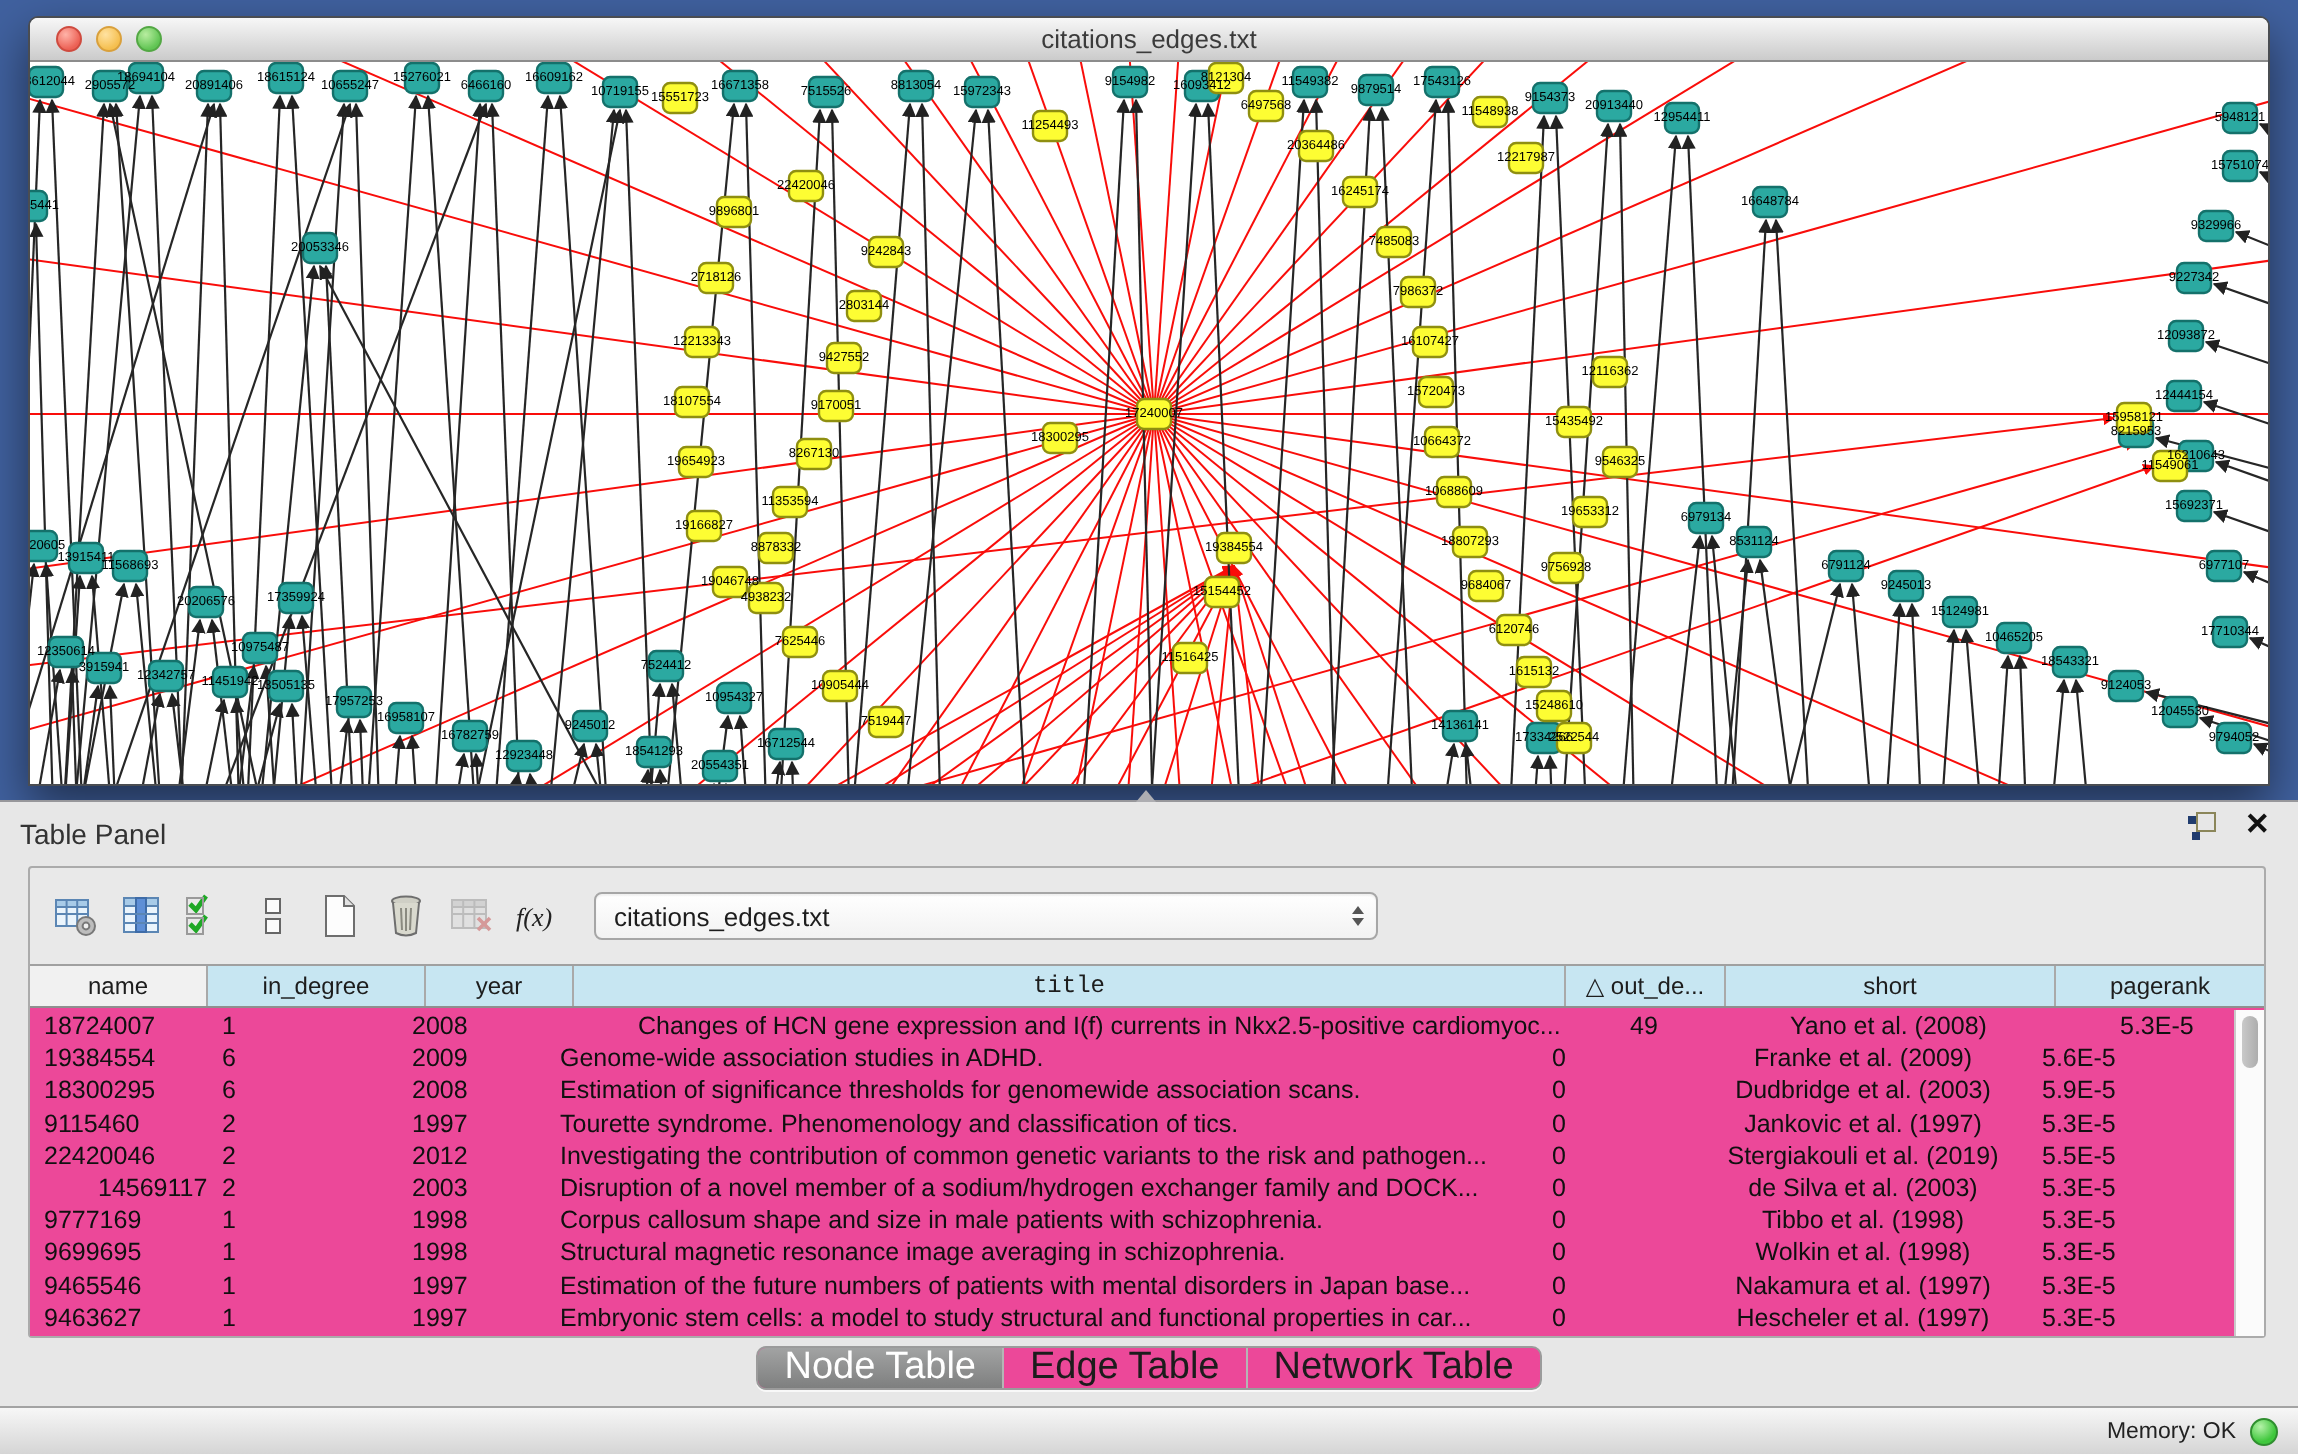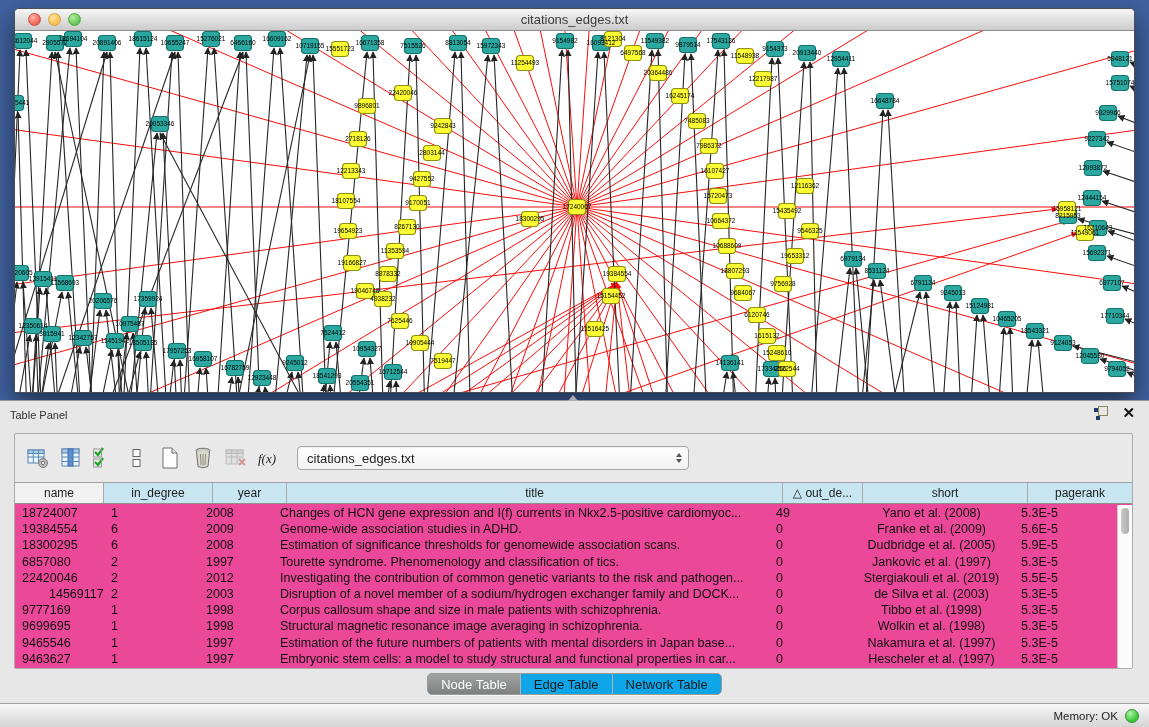--- a/index.html
+++ b/index.html
@@ -24,21 +24,21 @@
   .node-t { fill:#2BA9A1; stroke:#14716B; stroke-width:1.2; }
   .node-y { fill:#FDFD33; stroke:#8F8F10; stroke-width:1.2; }
   .node-label { font-size:6.5px; fill:#000; text-anchor:middle; font-family:"Liberation Sans",sans-serif; }
 
   
   #table-panel { position:absolute; left:0; top:400px; width:1149px; height:303px;
     background:#E7E7E7; border-top:1px solid #97979B; }
   .collapse-handle { position:absolute; left:568px; top:-6px; width:0; height:0;
     border-left:5px solid transparent; border-right:5px solid transparent; border-bottom:6px solid #AEAEB2; }
   .panel-titlebar { height:26px; position:relative; }
-  .panel-title { font-size:11px; color:#333; padding:8px 0 0 10px; }
+  .panel-title { font-size:14px; color:#333; padding:8px 0 0 10px; }
   .panel-ctls { position:absolute; right:14px; top:5px; display:flex; gap:14px; align-items:center; }
   .float-ico { width:14px; height:14px; position:relative; }
   .float-ico .big { position:absolute; right:0; top:0; width:10px; height:10px; border:1.4px solid #8B865A; }
   .float-ico .sq1 { position:absolute; left:0; top:2px; width:4px; height:4px; background:#1F3B6E; }
   .float-ico .sq2 { position:absolute; left:2px; bottom:0; width:4px; height:4px; background:#1F3B6E; }
   .close-x { font-size:15px; font-weight:bold; color:#111; line-height:14px; }
 
   .table-container { position:absolute; left:14px; top:32px; width:1119px; height:236px;
     border:1px solid #ABABAB; background:#E9E9E9; border-radius:2px; }
   .toolbar { height:48px; display:flex; align-items:center; padding-left:10px; }
@@ -61,21 +61,21 @@
   .tbody { position:absolute; top:22px; bottom:0; left:0; right:15px; overflow:hidden; }
   .tr { display:flex; height:16.2px; align-items:center; font-size:12.5px; color:#101010; }
   .td { padding:0 7px; white-space:nowrap; overflow:hidden; flex:none; }
   .td.center { text-align:center; }
   .vscroll { position:absolute; right:0; top:22px; bottom:0; width:15px; background:#FBFBFB; border-left:1px solid #C9C9C9; }
   .vthumb { position:absolute; top:3px; left:2.5px; width:8px; height:26px; border-radius:5px;
     background:linear-gradient(90deg,#C9C9C9,#ADADAD); }
 
   .tabs-row { position:absolute; left:0; right:0; top:272px; text-align:center; }
   .segmented { display:inline-flex; border:1px solid #9B9B9B; border-radius:5px; overflow:hidden;
-    background:#0ea5e9; font-size:13px; height:22px; box-shadow:0 1px 0 rgba(255,255,255,.7); }
+    background:#ec4899; font-size:19px; height:22px; box-shadow:0 1px 0 rgba(255,255,255,.7); }
   .seg { padding:0 13px; display:flex; align-items:center; color:#1c1c1c; border-right:1px solid #B5B5B5; }
   .seg:last-child { border-right:none; }
   .seg.selected { background:linear-gradient(#A2A3A3,#7E7F7F); color:#fff; }
 
   
   #status-bar { position:absolute; left:0; top:703px; width:1149px; height:24px;
     background:linear-gradient(#F7F7F7,#D5D5D5); border-top:1px solid #A3A3A3;
     display:flex; align-items:center; justify-content:flex-end; padding-right:10px; gap:7px; }
   .mem-label { font-size:11.5px; color:#222; }
   .mem-dot { width:14px; height:14px; border-radius:50%; border:1px solid #2F8F2F;
@@ -630,55 +630,55 @@
             <i class="arr-dn"></i>
           </span>
       </div>
     </div>
 
     <div class="dtable">
       <div class="thead" id="thead">
           <div class="th first" style="width: 89px;">name</div>
           <div class="th" style="width: 109px;">in_degree</div>
           <div class="th" style="width: 74px;">year</div>
-          <div class="th" style="width: 496px;">title</div>
+          <div class="th" style="width: 496px; font-family: Liberation Mono, monospace;">title</div>
           <div class="th" style="width: 80px;">△ out_de...</div>
           <div class="th" style="width: 165px;">short</div>
           <div class="th" style="width: 105px;">pagerank</div>
         </div>
       <div class="tbody" id="tbody">
           <div class="tr">
             <div class="td" style="width: 89px;">18724007</div>
             <div class="td" style="width: 95px;">1</div>
             <div class="td" style="width: 74px;">2008</div>
-            <div class="td" style="width: 496px;">Changes of HCN gene expression and I(f) currents in Nkx2.5-positive cardiomyoc...</div>
+            <div class="td" style="width: 496px; margin-left: 39px;">Changes of HCN gene expression and I(f) currents in Nkx2.5-positive cardiomyoc...</div>
             <div class="td" style="width: 80px;">49</div>
-            <div class="td center" style="width: 165px; text-align: center;">Yano et al. (2008)</div>
+            <div class="td center" style="width: 165px; text-align: left;">Yano et al. (2008)</div>
             <div class="td" style="width: 105px;">5.3E-5</div>
           </div>
           <div class="tr">
             <div class="td" style="width: 89px;">19384554</div>
             <div class="td" style="width: 95px;">6</div>
             <div class="td" style="width: 74px;">2009</div>
             <div class="td" style="width: 496px;">Genome-wide association studies in ADHD.</div>
             <div class="td" style="width: 80px;">0</div>
             <div class="td center" style="width: 165px; text-align: center;">Franke et al. (2009)</div>
             <div class="td" style="width: 105px;">5.6E-5</div>
           </div>
           <div class="tr">
             <div class="td" style="width: 89px;">18300295</div>
             <div class="td" style="width: 95px;">6</div>
             <div class="td" style="width: 74px;">2008</div>
             <div class="td" style="width: 496px;">Estimation of significance thresholds for genomewide association scans.</div>
             <div class="td" style="width: 80px;">0</div>
-            <div class="td center" style="width: 165px; text-align: center;">Dudbridge et al. (2005)</div>
+            <div class="td center" style="width: 165px; text-align: center;">Dudbridge et al. (2003)</div>
             <div class="td" style="width: 105px;">5.9E-5</div>
           </div>
           <div class="tr">
-            <div class="td" style="width: 89px;">6857080</div>
+            <div class="td" style="width: 89px;">9115460</div>
             <div class="td" style="width: 95px;">2</div>
             <div class="td" style="width: 74px;">1997</div>
             <div class="td" style="width: 496px;">Tourette syndrome. Phenomenology and classification of tics.</div>
             <div class="td" style="width: 80px;">0</div>
             <div class="td center" style="width: 165px; text-align: center;">Jankovic et al. (1997)</div>
             <div class="td" style="width: 105px;">5.3E-5</div>
           </div>
           <div class="tr">
             <div class="td" style="width: 89px;">22420046</div>
             <div class="td" style="width: 95px;">2</div>

